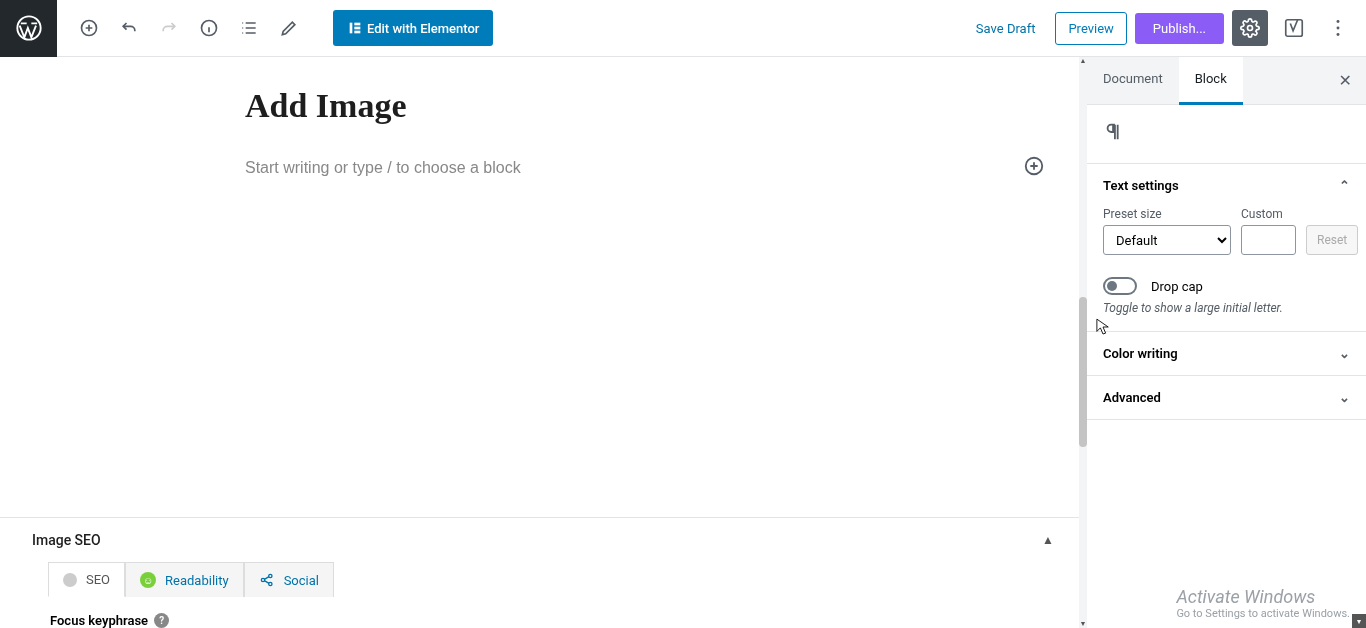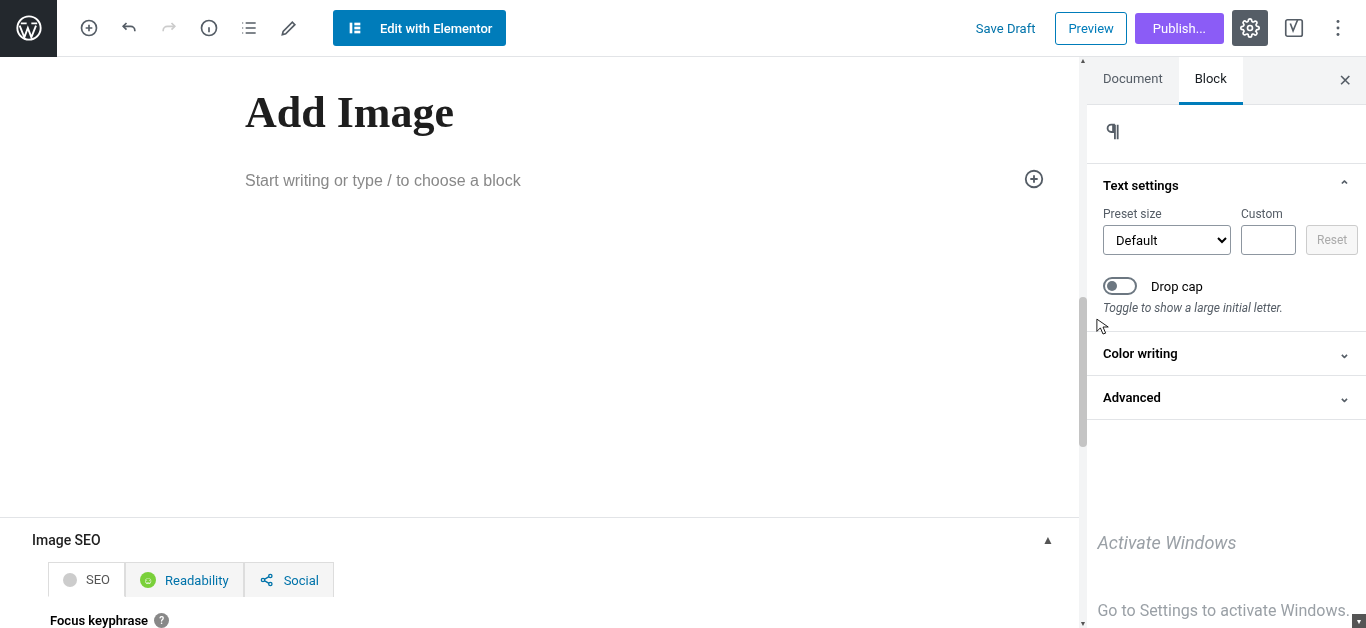--- a/index.html
+++ b/index.html
@@ -5,35 +5,35 @@
   * { box-sizing: border-box; margin: 0; padding: 0; font-family: -apple-system, BlinkMacSystemFont, "Segoe UI", Roboto, sans-serif; }
   body { width: 1366px; height: 628px; overflow: hidden; background: #fff; position: relative; }
 
   .topbar { height: 57px; display: flex; align-items: center; border-bottom: 1px solid #e2e4e7; background: #fff; }
   .wp-logo { width: 57px; height: 57px; background: #23282d; display: flex; align-items: center; justify-content: center; color: #fff; }
   .wp-logo svg { width: 28px; height: 28px; }
   .tb-icons { display: flex; align-items: center; gap: 0; padding-left: 12px; }
   .tb-btn { width: 36px; height: 36px; display: flex; align-items: center; justify-content: center; color: #555d66; border-radius: 4px; margin: 0 2px; }
   .tb-btn svg { width: 20px; height: 20px; }
   .tb-btn.disabled { color: #ccc; }
-  .elementor-btn { margin-left: 24px; background: #007cba; color: #fff; border: none; height: 36px; padding: 0 14px; border-radius: 3px; display: flex; align-items: center; gap: 17px; font-size: 13px; font-weight: 500; cursor: pointer; }
+  .elementor-btn { margin-left: 24px; background: #007cba; color: #fff; border: none; height: 36px; padding: 0 14px; border-radius: 3px; display: flex; align-items: center; gap: 4px; font-size: 13px; font-weight: 500; cursor: pointer; }
   .elementor-btn svg { width: 16px; height: 16px; fill: #fff; }
   .tb-right { margin-left: auto; display: flex; align-items: center; gap: 8px; padding-right: 10px; }
   .save-draft { color: #0073aa; font-size: 13px; padding: 8px 12px; cursor: pointer; }
   .preview { border: 1px solid #007cba; color: #007cba; background: #fff; padding: 8px 12px; border-radius: 3px; font-size: 13px; cursor: pointer; }
   .publish { background: #8b5cf6; color: #fff; border: none; padding: 8px 18px; border-radius: 3px; font-size: 13px; cursor: pointer; }
   .gear-btn { width: 36px; height: 36px; background: #555d66; color: #fff; border-radius: 3px; display: flex; align-items: center; justify-content: center; }
   .gear-btn svg { width: 20px; height: 20px; }
   .yoast-btn, .more-btn { width: 36px; height: 36px; display: flex; align-items: center; justify-content: center; color: #555d66; }
   .yoast-btn svg, .more-btn svg { width: 22px; height: 22px; }
 
   .workspace { display: flex; height: calc(628px - 57px); }
   .editor { flex: 1; position: relative; overflow: hidden; }
   .editor-content { max-width: 580px; margin: 0 auto; padding: 30px 0 0 0; margin-left: 245px; }
-  .post-title { font-family: Georgia, serif; font-size: 44px; font-weight: bold; color: #1e1e1e; margin-bottom: 30px; }
+  .post-title { font-family: Georgia, serif; font-size: 34px; font-weight: bold; color: #1e1e1e; margin-bottom: 30px; }
   .paragraph-row { display: flex; align-items: center; }
   .paragraph-placeholder { font-family: Liberation Sans, sans-serif; font-size: 16px; color: #888; flex: 1; }
   .add-block-inline { margin-left: auto; margin-right: -220px; color: #555d66; }
   .add-block-inline svg { width: 22px; height: 22px; }
 
   .yoast-panel { position: absolute; left: 0; right: 0; bottom: 0; border-top: 1px solid #e2e4e7; background: #fff; }
   .yoast-header { display: flex; align-items: center; padding: 14px 32px 10px 32px; font-size: 14px; font-weight: 500; color: #1e1e1e; }
   .yoast-collapse { margin-left: auto; color: #555; font-size: 12px; }
   .yoast-tabs { display: flex; margin: 4px 0 0 48px; border-bottom: 1px solid #ddd; width: fit-content; }
   .yoast-tab { display: flex; align-items: center; gap: 9px; padding: 9px 14px; font-size: 13px; border: 1px solid #ddd; border-bottom: none; margin-bottom: -1px; background: #f5f5f5; color: #0073aa; cursor: pointer; }
@@ -72,21 +72,21 @@
   .dropcap-help { font-size: 12px; color: #555d66; font-style: italic; margin-top: 6px; }
 
   .scrollbar-stub { position: absolute; top: 0; left: -8px; width: 8px; height: 100%; background: #f3f4f5; }
   .scrollbar-stub .thumb { position: absolute; left: 0; width: 8px; background: #c4c4c4; top: 240px; height: 150px; border-radius: 4px; }
   .scrollbar-stub .arrow { position: absolute; left: 0; width: 8px; height: 8px; font-size: 7px; color: #555; text-align: center; }
   .scrollbar-stub .arrow.up { top: 0; }
   .scrollbar-stub .arrow.down { bottom: 0; }
 
   .activate { position: absolute; right: 16px; bottom: 8px; text-align: left; color: #9aa0a6; pointer-events: none; }
   .activate .l1 { font-size: 18px; font-style: italic; }
-  .activate .l2 { font-size: 16px; margin-top: 48px; }
+  .activate .l2 { font-size: 11px; }
 
   .cursor { position: absolute; left: 1096px; top: 318px; pointer-events: none; }
   .cursor svg { width: 14px; height: 18px; }
 
   .br-scroll-stub { position: absolute; right: 0; bottom: 0; width: 14px; height: 14px; background: #555; color:#fff; font-size:8px; display:flex; align-items:center; justify-content:center; }
 </style>
 </head>
 <body>
 
 <div class="topbar">

